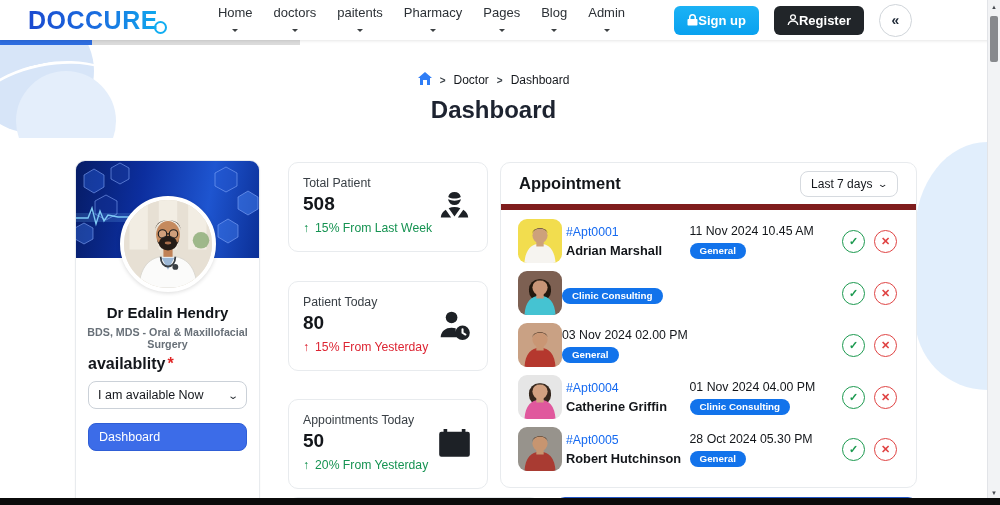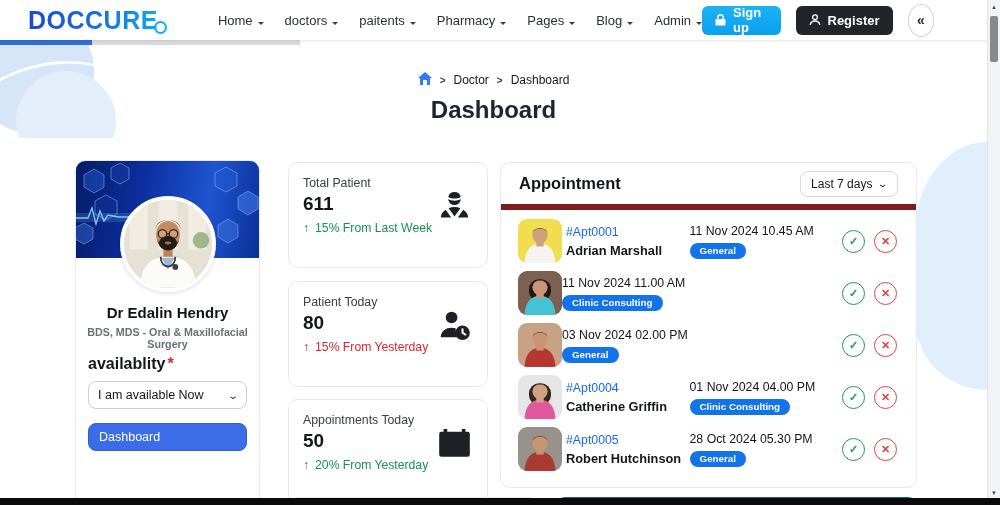--- a/index.html
+++ b/index.html
@@ -8,24 +8,24 @@
 
   
   .navbar { position:absolute; left:0; top:0; width:1000px; height:40px; background:#fff;
             display:flex; align-items:center; box-shadow:0 1px 3px rgba(0,0,0,.10); z-index:10; }
   .logo { margin-left:28px; font-size:25px; font-weight:800; letter-spacing:.5px;
           background:linear-gradient(90deg,#1b49cf 0%, #1a6fe0 55%, #0fa9ee 100%);
           -webkit-background-clip:text; background-clip:text; color:transparent; position:relative; }
   .logo::after { content:""; position:absolute; right:-9px; bottom:1px; width:9px; height:9px;
           border:2.5px solid #12aef2; border-radius:50%; }
   .main-nav { display:flex; gap:21px; margin-left:60px; }
-  .nav-item { display:flex; align-items:flex-end; gap:5px; font-size:13px; color:#2c3136; cursor:pointer; }
+  .nav-item { display:flex; align-items:center; gap:5px; font-size:13px; color:#2c3136; cursor:pointer;flex-direction:column; }
   .caret { width:0; height:0; border:3.7px solid transparent; border-top-color:#3c4043; margin-top:4px; }
   .right-group { margin-left:auto; margin-right:88px; display:flex; align-items:center; gap:15px; }
-  .btn { display:flex; align-items:center; gap:7px; height:29px; padding:0 13px; border-radius:6px;
+  .btn { display:flex; align-items:center; height:29px; padding:0 13px; border-radius:6px;
          font-size:13px; font-weight:600; color:#fff; cursor:pointer; }
   .btn-signup { background:linear-gradient(180deg,#1cb2f5,#09a1ef); }
   .btn-register { background:#212529; }
   .btn svg { display:block; }
   .collapse-btn { width:33px; height:33px; border-radius:50%; border:1px solid #d0d5da; background:#fff;
          display:flex; align-items:center; justify-content:center; font-size:14px; font-weight:700;
          color:#1f2937; cursor:pointer; }
 
   .sliver-blue { position:absolute; left:0; top:40px; width:92px; height:5px; background:#2e6de0; z-index:9; }
   .sliver-gray { position:absolute; left:92px; top:40px; width:208px; height:5px; background:#dbdbdb; z-index:9; }
@@ -63,21 +63,21 @@
   .req-star { color:#e02424; margin-left:2px; }
   .select { margin:8px 12px 0; height:28px; border:1px solid #cbd1d8; border-radius:8px; display:flex;
             align-items:center; padding:0 9px; font-size:12.5px; color:#14171c; cursor:pointer; background:#fff; }
   .select .chev { margin-left:auto; font-size:10px; color:#2c3136; transform:scaleX(1.4); }
   .menu-item { margin:14px 12px 0; height:28px; display:flex; align-items:center; gap:9px; font-size:12.5px;
                color:#14171c; cursor:pointer; padding:0 10px; border-radius:8px; }
   .menu-item.active { background:#3c6ce8; border:1px solid #2f5ed6; color:#fff; }
   .menu-item:not(.active) { padding:0 2px; margin-top:15px; height:20px; }
 
   
-  .stat-card { position:absolute; left:288px; width:200px; height:106px; background:#fff;
+  .stat-card { position:absolute; left:288px; width:200px; height:90px; background:#fff;
                border:1px solid #e8ebee; border-radius:10px; padding:13px 14px; }
   .stat-label { font-size:12.3px; color:#3a4046; }
   .stat-value { margin-top:3px; font-size:19px; font-weight:800; color:#13161a; }
   .stat-change { margin-top:6px; font-size:12.2px; display:flex; gap:6px; align-items:center; }
   .stat-change.green { color:#169352; }
   .stat-change.red { color:#dd2533; }
   .trend-arrow { font-weight:700; }
   .stat-icon { position:absolute; right:15px; top:26px; width:35px; height:35px; color:#1d2126; }
   .stat-icon svg { width:100%; height:100%; fill:currentColor; }
 
@@ -259,21 +259,21 @@
     
     
   </div>
 
 </div>
 </aside>
 
 <div id="stats-col">
   <div class="stat-card" style="top: 162px;">
     <div class="stat-label">Total Patient</div>
-    <div class="stat-value">611</div>
+    <div class="stat-value">508</div>
     <div class="stat-change green">
       <span class="trend-arrow">↑</span>
       <span>15% From Last Week</span>
     </div>
     <span class="stat-icon"><svg viewBox="0 0 24 24">
           <path d="M12 2a4.4 4.4 0 0 0-4.3 3.4c1.3.7 2.8 1.1 4.3 1.1s3-.4 4.3-1.1A4.4 4.4 0 0 0 12 2zM7.6 7.1A4.4 4.4 0 0 0 12 11a4.4 4.4 0 0 0 4.4-3.9c-1.4.6-2.9 1-4.4 1s-3-.4-4.4-1zM6 14.2c-2 1.1-3.2 2.9-3.4 5.3h7.1L6 14.2zm12 0l-3.7 5.3h7.1c-.2-2.4-1.4-4.2-3.4-5.3zM8 13.2l4 5.6 4-5.6c-1.2-.5-2.6-.8-4-.8s-2.8.3-4 .8z"></path>
         </svg></span>
   </div>
 
   <div class="stat-card" style="top: 281px;">
@@ -343,21 +343,20 @@
       <svg width="44" height="44" viewBox="0 0 48 48">
         <rect width="48" height="48" style="fill:var(--av-bg)"></rect>
         <rect class="hair-long" x="12" y="9" width="24" height="24" rx="11" style="fill:var(--av-hair); display:var(--hair-long,none)"></rect>
         <path d="M24 27 C14 27 8 34 7 48 L41 48 C40 34 34 27 24 27 Z" style="fill:var(--av-shirt)"></path>
         <rect x="20" y="22" width="8" height="8" style="fill:var(--av-skin)"></rect>
         <circle cx="24" cy="18" r="8.3" style="fill:var(--av-skin)"></circle>
         <path d="M15.5 17 C15.5 8.5 32.5 8.5 32.5 17 C32.5 12.5 29 10.2 24 10.2 C19 10.2 15.5 12.5 15.5 17 Z" style="fill:var(--av-hair)"></path>
       </svg>
     </span>
     <span class="apt-mid">
-      <span class="apt-date" style="display:block">11 Nov 2024 11.00 AM</span>
       <span class="apt-badge">Clinic Consulting</span>
     </span>
     <span class="apt-actions">
       <span class="act ok">✓</span>
       <span class="act no">✕</span>
     </span>
   </div>
 
   <div class="appt-row">
     <span class="avatar" style="--av-bg: #c9a184; --av-shirt: #b5382e; --av-skin: #c99674; --av-hair: #2a2017;">

